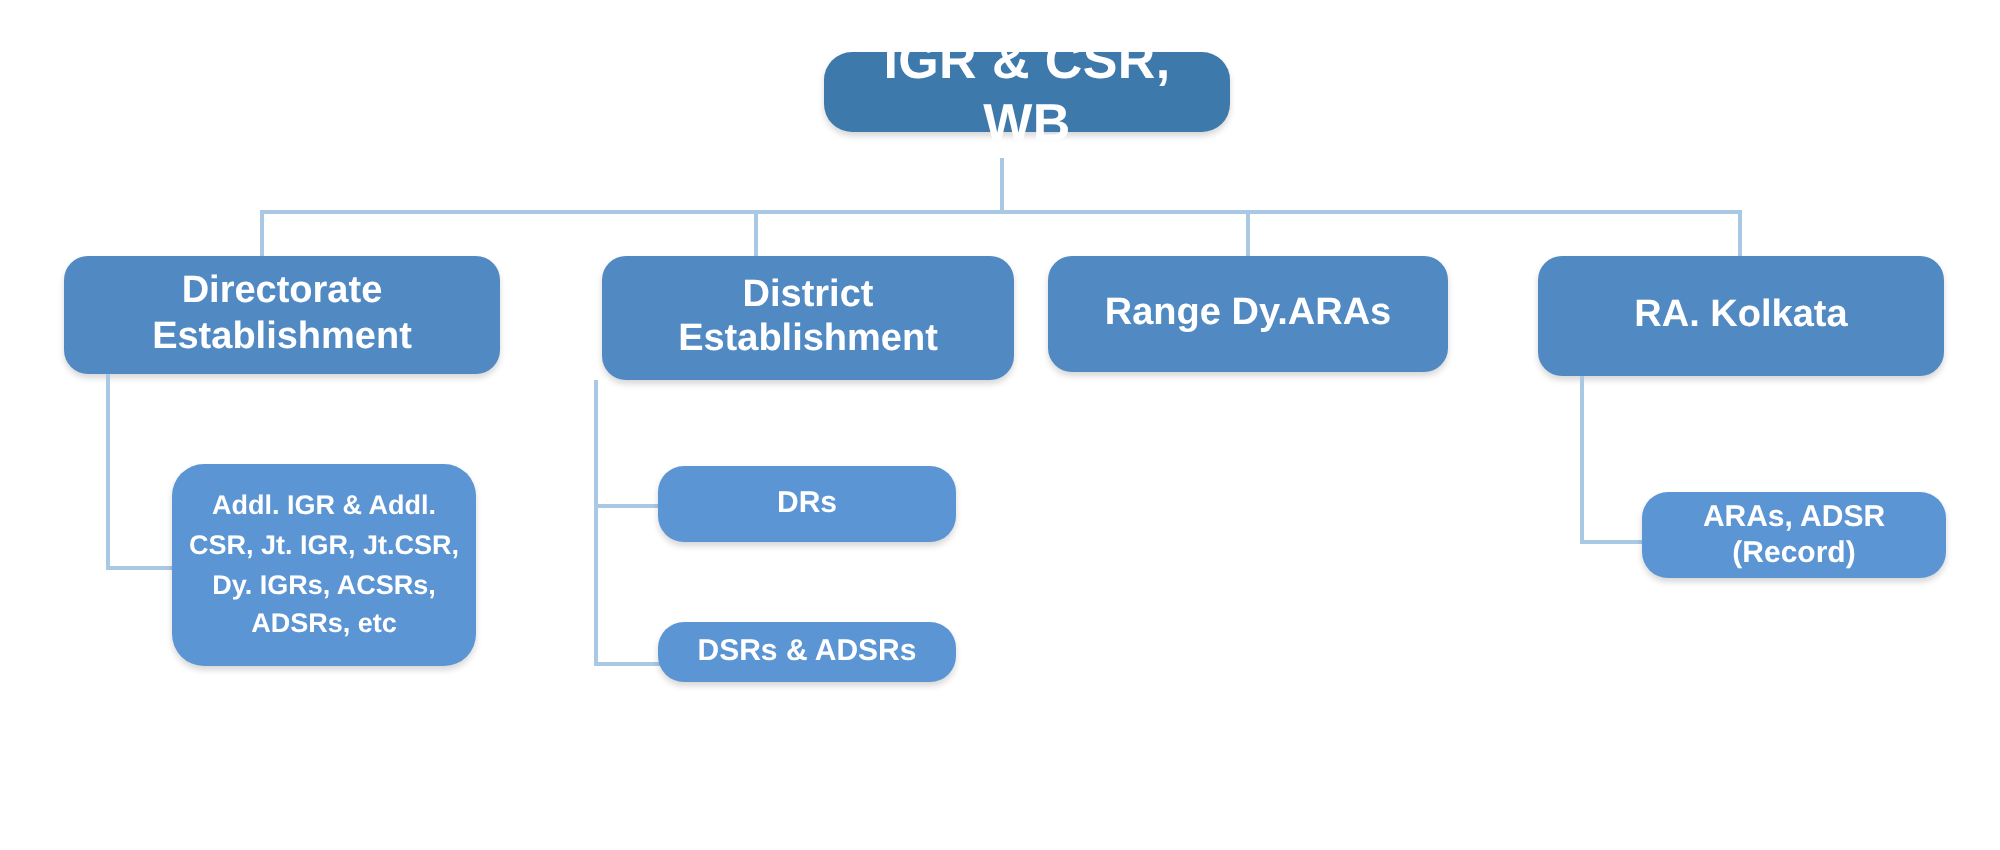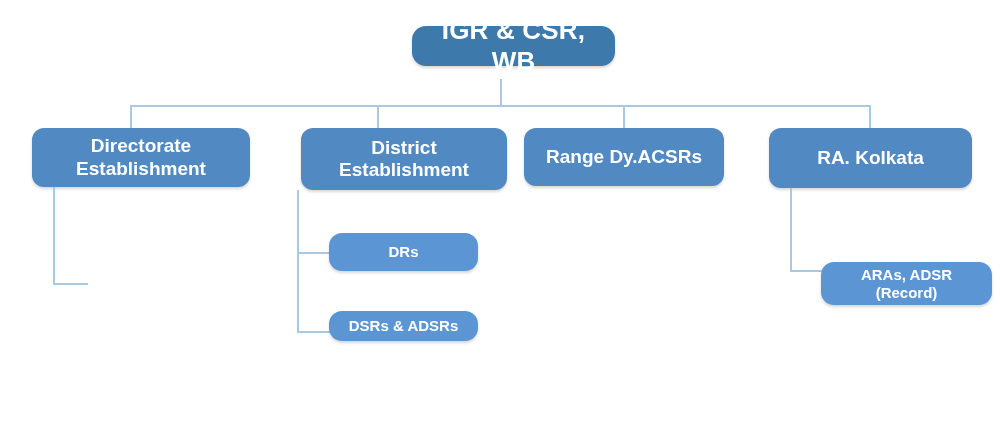--- a/index.html
+++ b/index.html
@@ -89,43 +89,49 @@
     <span class="lines">Directorate
 Establishment</span>
   </div>
 
   <div class="node div1" style="left:277px; top:128px; width:206px; height:62px;margin-left:24px;">
     <span class="lines">District
 Establishment</span>
   </div>
 
   <div class="node div1" style="left:524px; top:128px; width:200px; height:58px;">
-    <span class="lines">Range Dy.ACSRs</span>
+    <span class="lines">Range Dy.ARAs</span>
   </div>
 
   <div class="node div1" style="left:769px; top:128px; width:203px; height:60px;">
     <span class="lines">RA. Kolkata</span>
   </div>
 
   <div class="conn v" style="left:53px; top:187px; height:97px;"></div>
   <div class="conn h" style="left:53px; top:283px; width:35px;"></div>
 
+  <div class="node leaf multiline" style="left:86px; top:232px; width:152px; height:101px;">
+    <span class="lines">Addl. IGR &amp; Addl.
+CSR, Jt. IGR, Jt.CSR,
+Dy. IGRs,  ACSRs,
+ADSRs, etc</span>
+  </div>
 
   <div class="conn v" style="left:297px; top:190px; height:143px;"></div>
   <div class="conn h" style="left:297px; top:252px; width:34px;"></div>
   <div class="conn h" style="left:297px; top:331px; width:34px;"></div>
 
   <div class="node leaf" style="left:329px; top:233px; width:149px; height:38px;align-items:center;">
     <span class="lines">DRs</span>
   </div>
 
   <div class="node leaf" style="left:329px; top:311px; width:149px; height:30px;">
     <span class="lines">DSRs &amp; ADSRs</span>
   </div>
 
   <div class="conn v" style="left:790px; top:188px; height:84px;"></div>
   <div class="conn h" style="left:790px; top:270px; width:33px;"></div>
 
-  <div class="node leaf" style="left:821px; top:262px; width:171px; height:43px;">
+  <div class="node leaf" style="left:821px; top:246px; width:152px; height:43px;">
     <span class="lines">ARAs, ADSR (Record)</span>
   </div>
 
 </div>
 
 </body></html>

